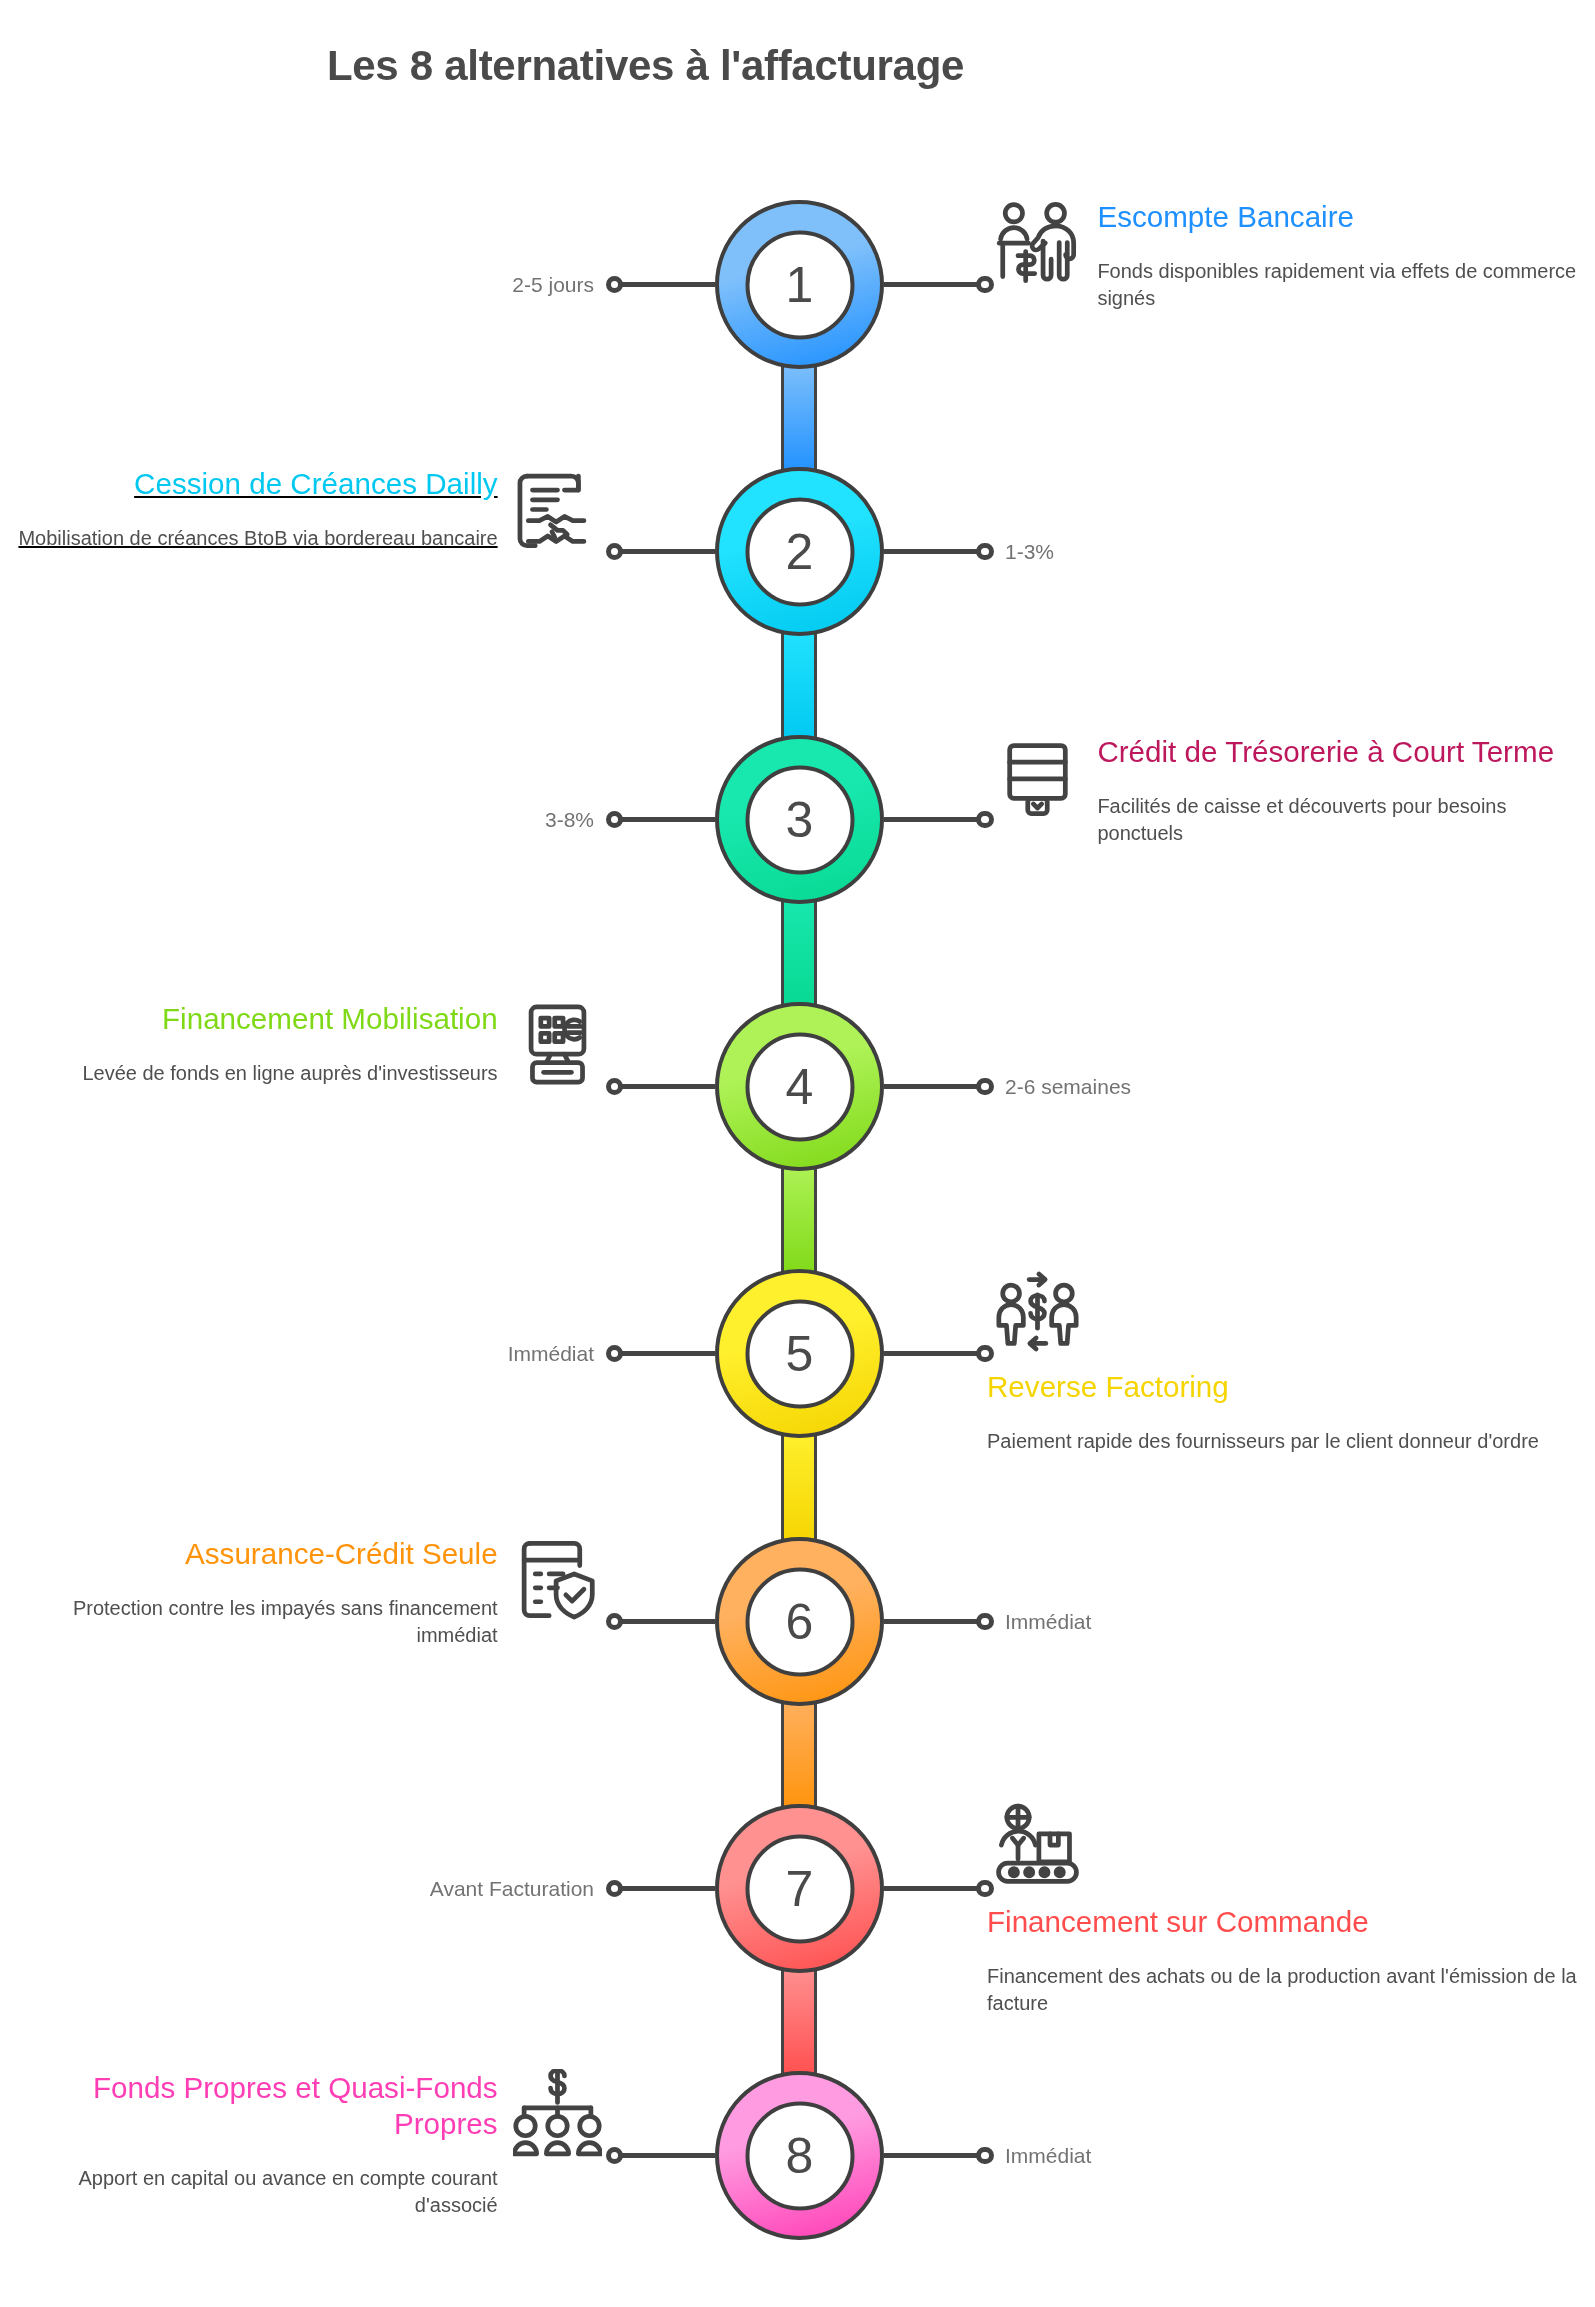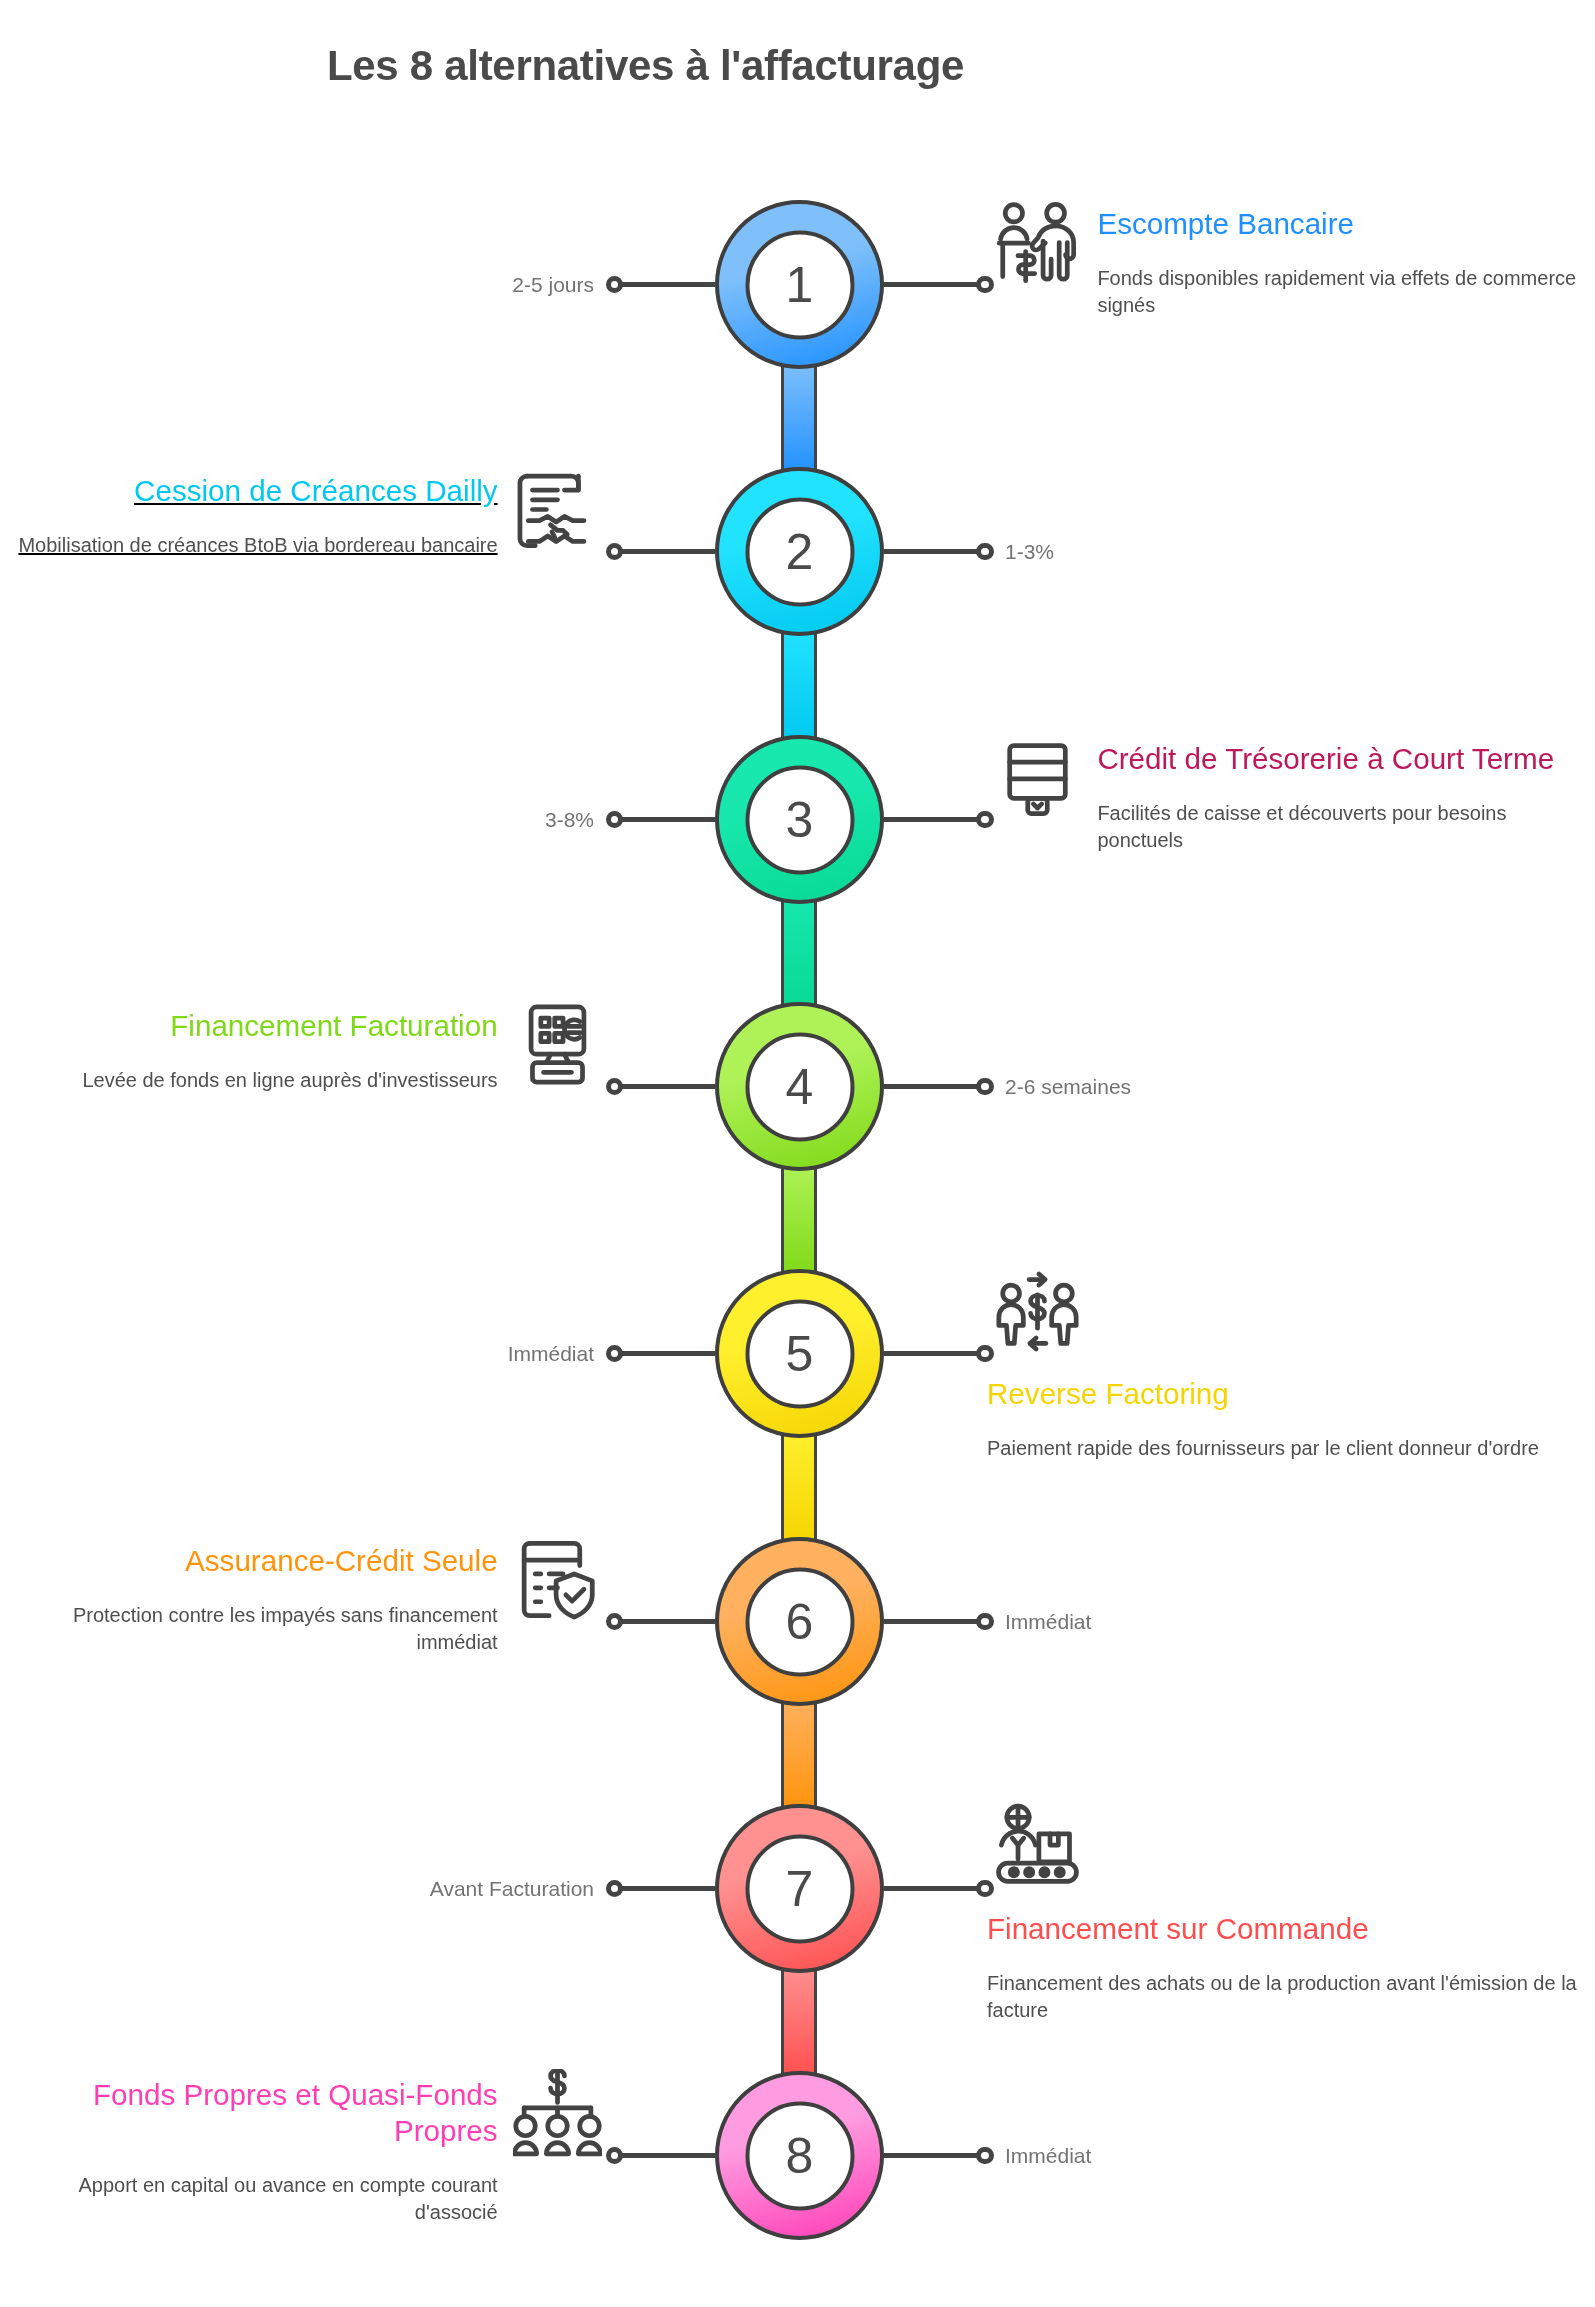--- a/index.html
+++ b/index.html
@@ -76,21 +76,21 @@
   }
   .side.right .icon-box { margin-right: 9.4px; }
   .side.left  .icon-box { margin-left: 9.4px; }
 
   .txt { padding-top: 2.7px; }
   .side.left .txt { text-align: right; }
   .item-title {
     font-size: 29.6px;
     line-height: 1.22;
     font-weight: 400;
-    margin-top: 11px;
+    margin-top: 4px;
   }
   .item-desc {
     font-size: 20px;
     line-height: 1.34;
     color: #4f4f4f;
     margin-top: 23px;
   }
 
   
   .tag {
@@ -237,21 +237,21 @@
     <path d="M48 15.5a7 7 0 1 0 0 11.5"></path>
     <path d="M39.5 19h9"></path>
             <path d="M39.5 23.5h9"></path>
     <path d="M27 39l-3 6"></path>
             <path d="M37 39l3 6"></path>
     <rect x="14" y="45" width="36" height="14" rx="3"></rect>
     <path d="M22 52h20"></path>
           </svg>
         </div>
       <div class="txt">
-        <div class="item-title" style="color:#7FD916;">Financement Facturation</div>
+        <div class="item-title" style="color:#7FD916;">Financement Mobilisation</div>
         <div class="item-desc">Levée de fonds en ligne auprès d'investisseurs</div>
       </div>
     </div>
       <div class="spine" style="top:1430px;height:116px;">
         <div class="seg-body" style="background:linear-gradient(to bottom, #FFF02E, #F5D400);"></div>
       </div>
       <div class="node" style="top:1269px;">
       <div class="ring" style="background:linear-gradient(165deg, #FFF02E 0%, #FFF02E 38%, #F5D400 100%);"></div>
       <div class="hole">
         <span>5</span>

